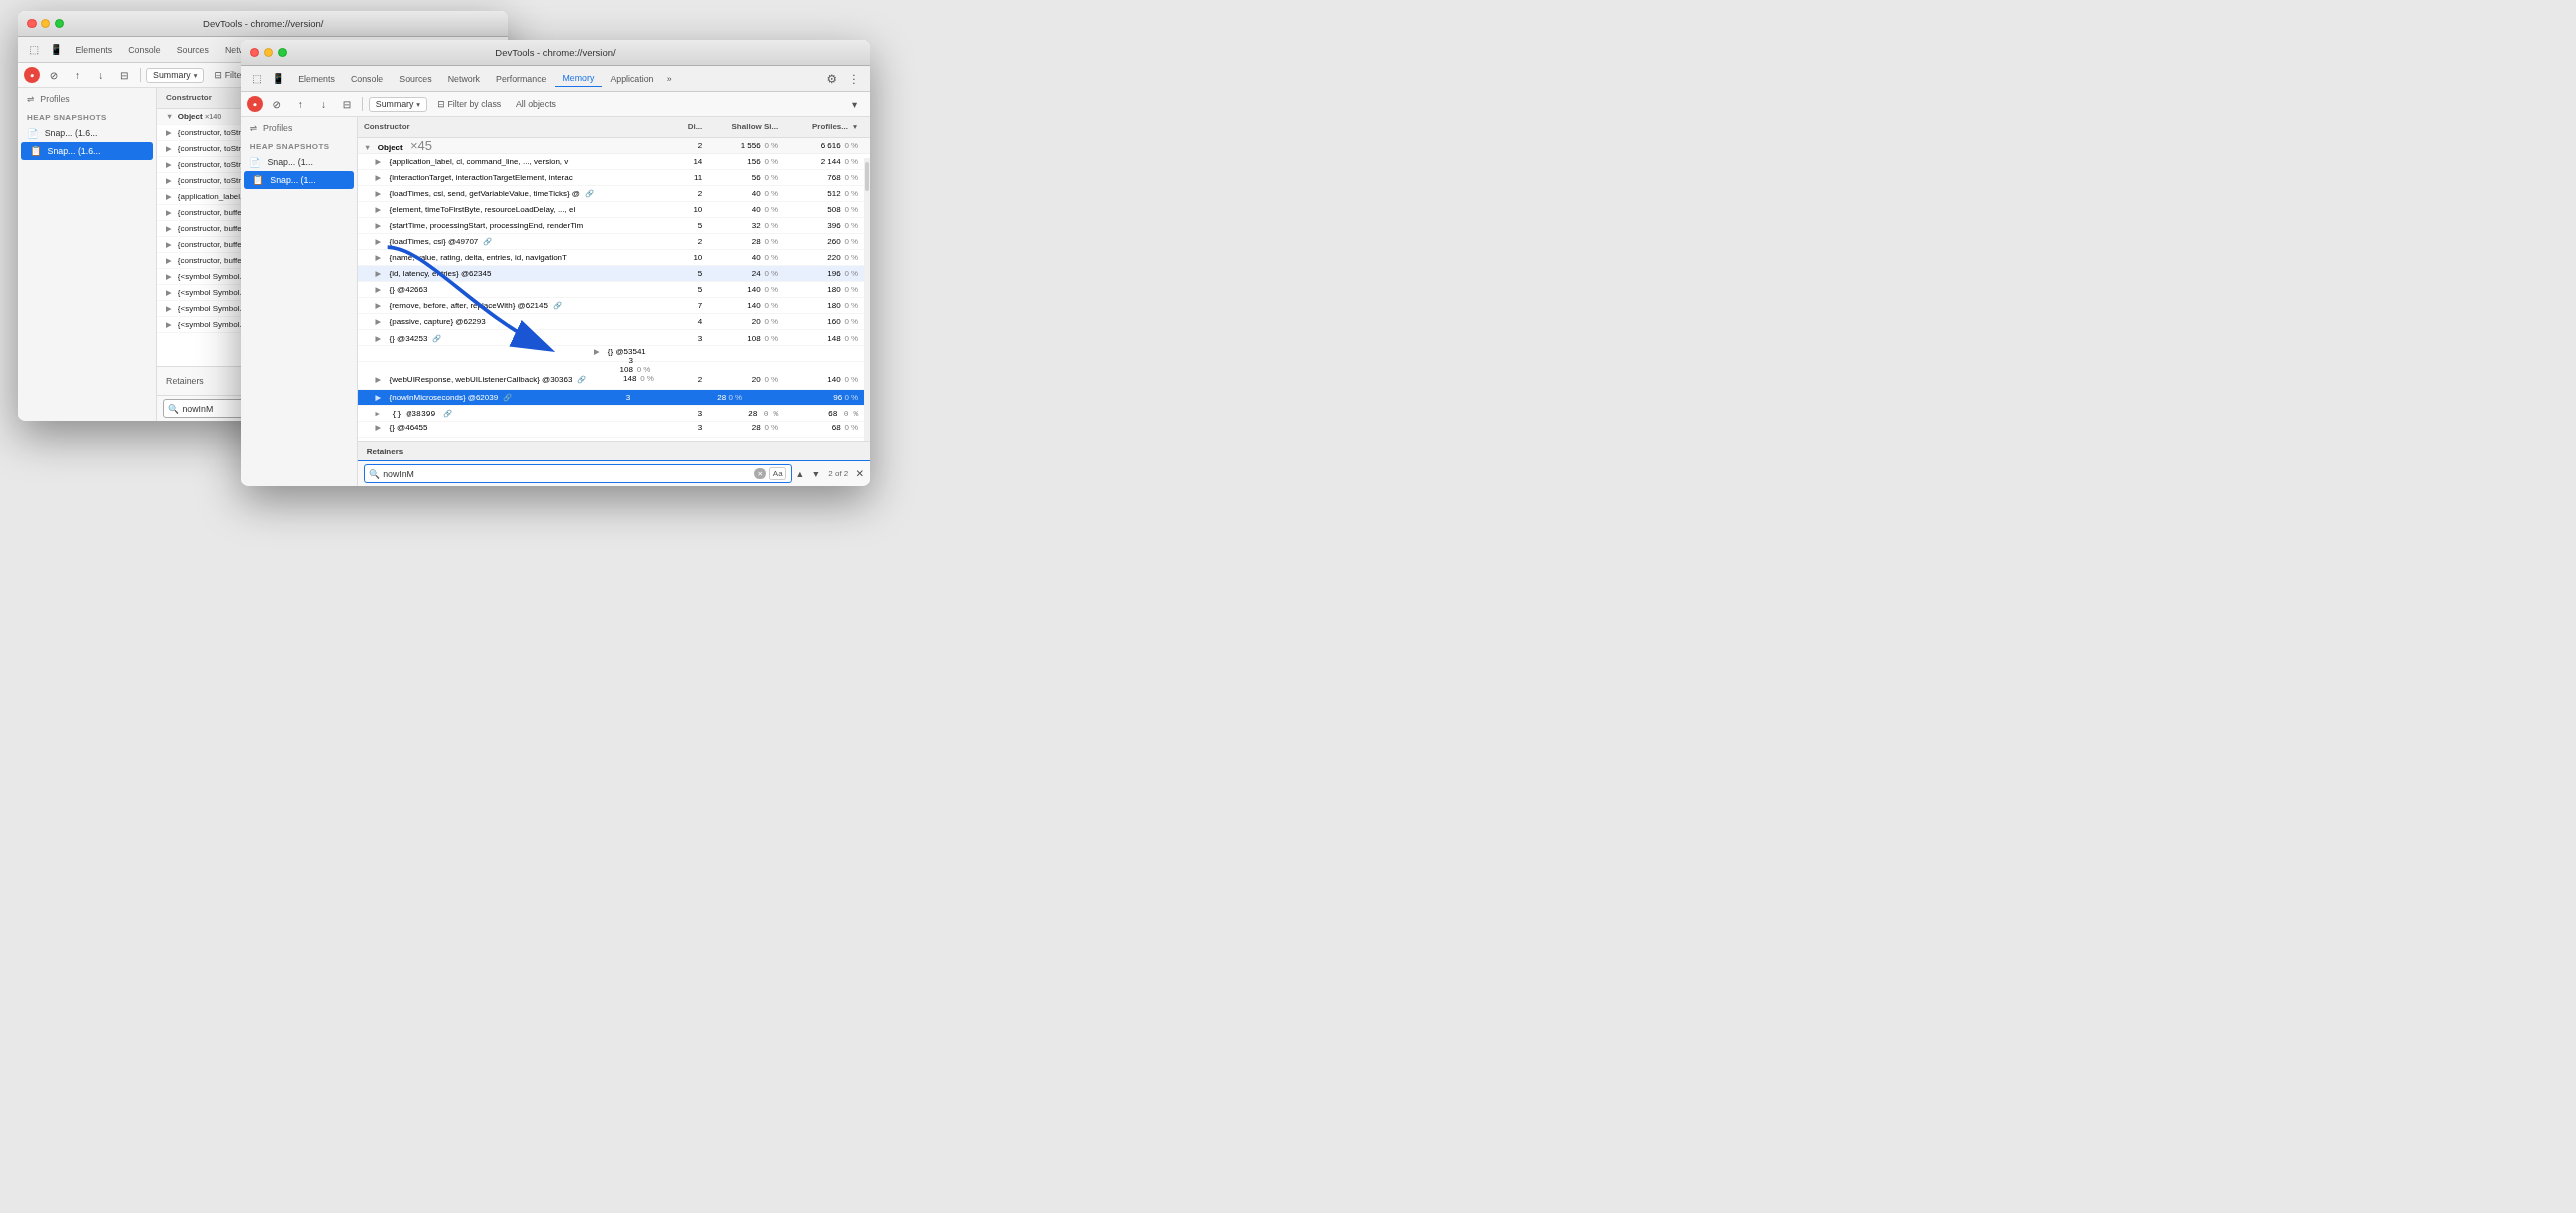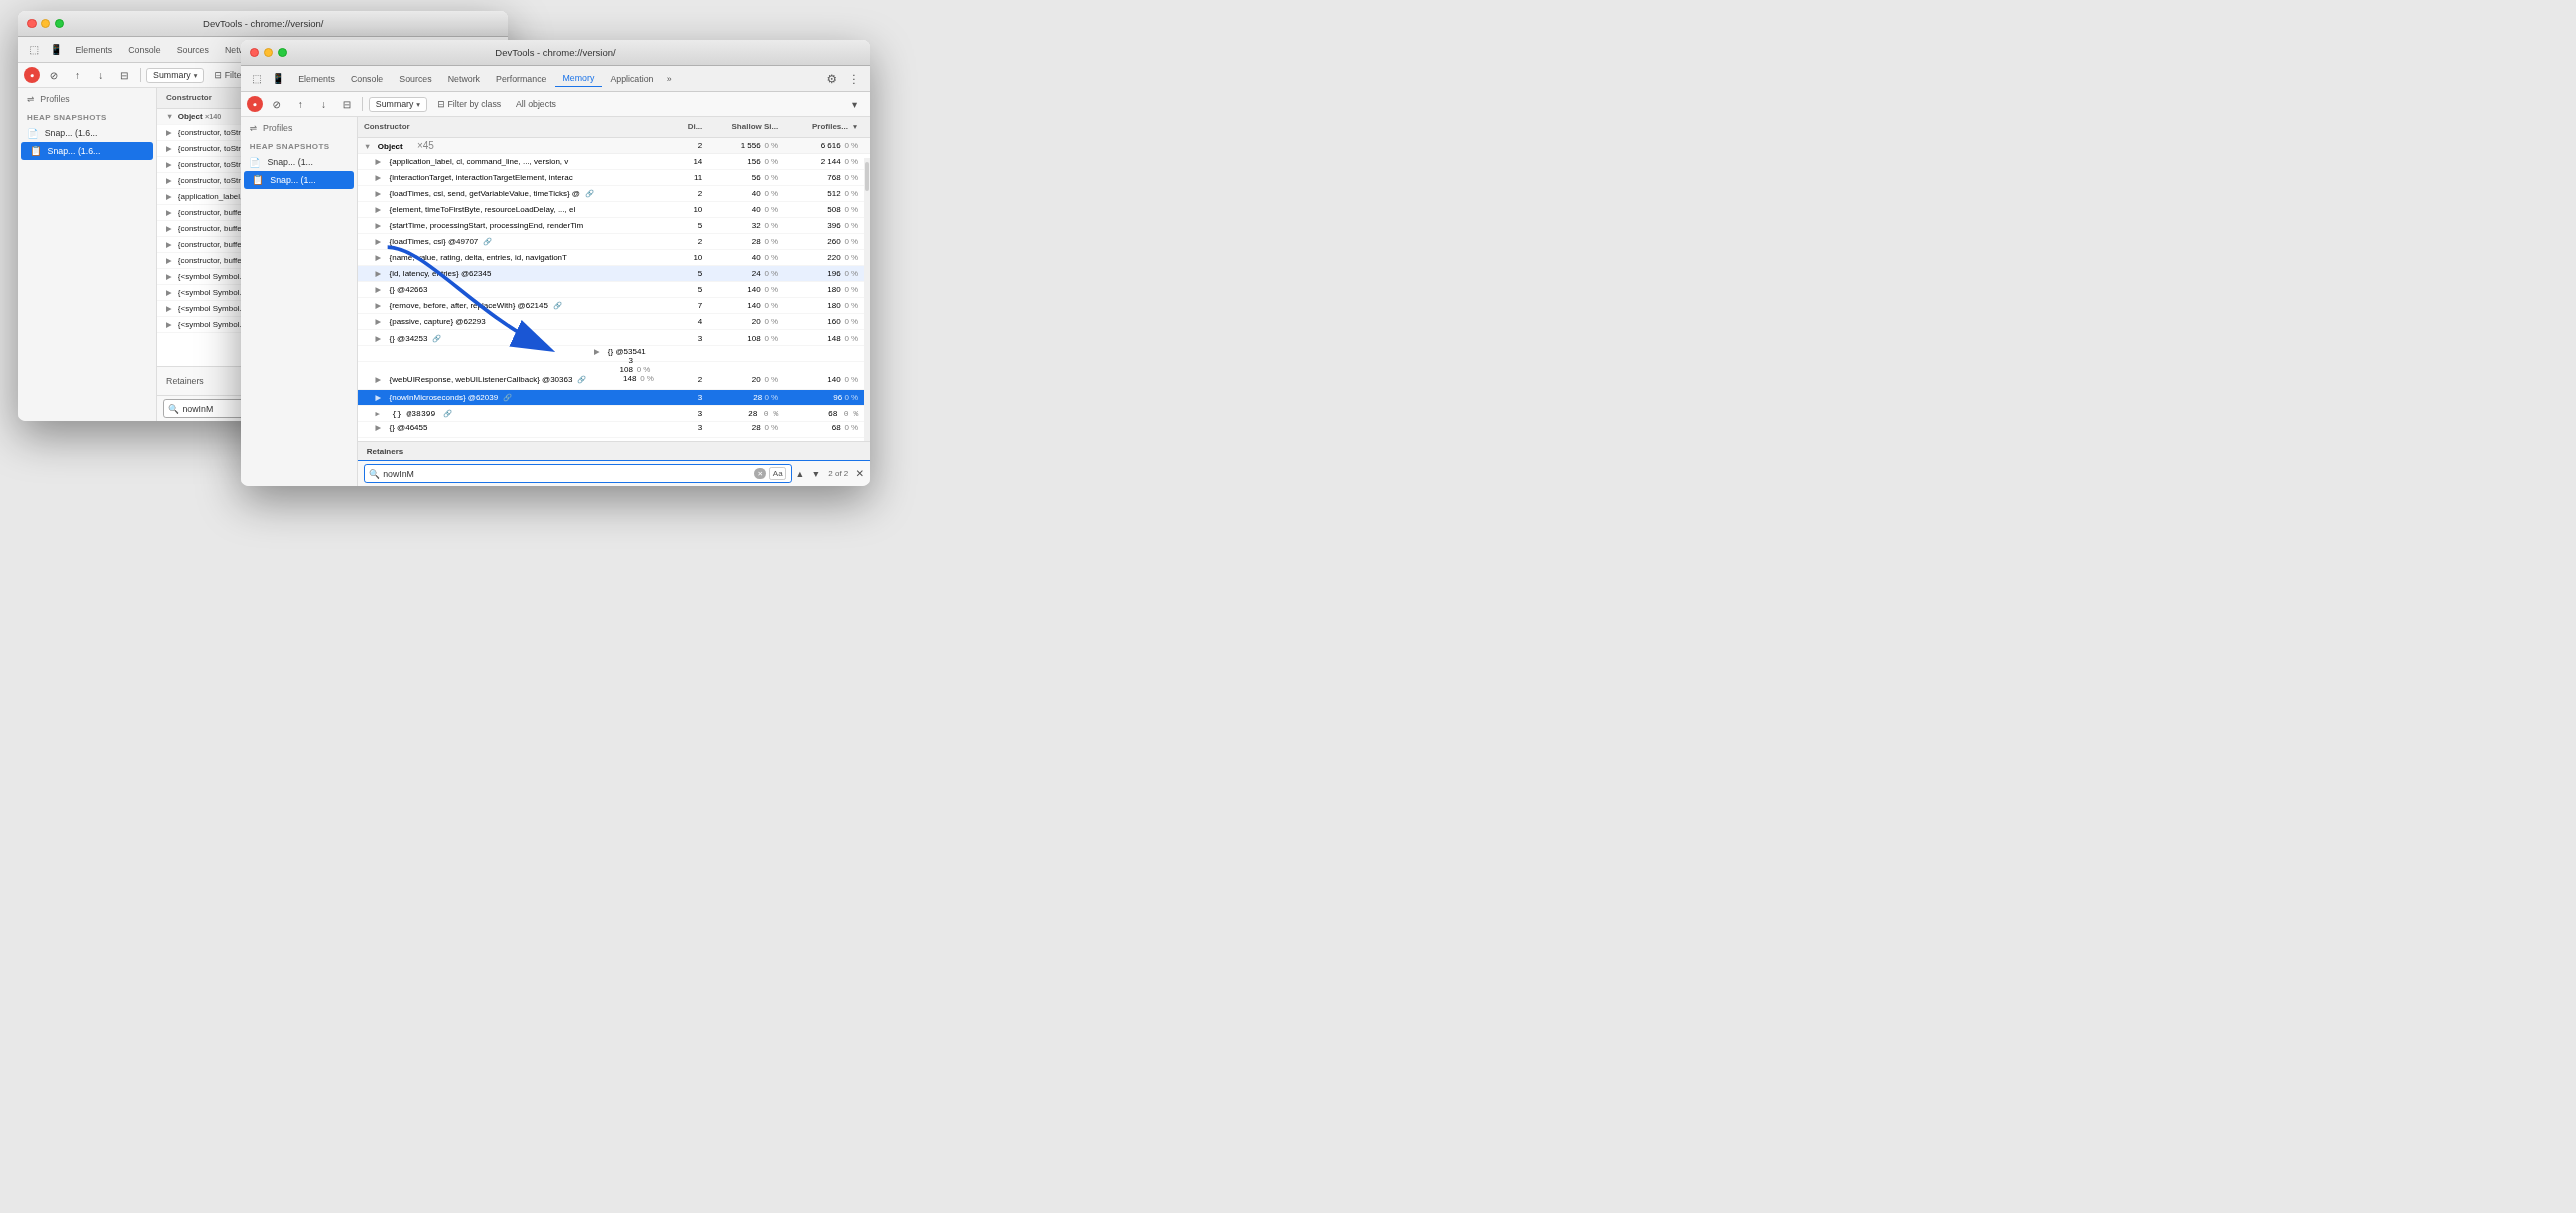--- a/index.html
+++ b/index.html
@@ -359,22 +359,22 @@
     .col-constructor { flex: 1; }
     .col-distance { width: 44px; text-align: right; padding-right: 8.8px; }
     .col-shallow { width: 73px; text-align: right; padding-right: 5.9px; }
     .col-retained { width: 80px; text-align: right; padding-right: 5.9px; }
     .sort-icon { font-size: 6.6px; margin-left: 1.5px; }
 
     .percent-text { color: #888; margin-left: 1.5px; }
 
     .object-count {
       color: #888;
-      margin-left: 12px;
-      font-size: 10px;
+      margin-left: 5px;
+      font-size: 13px;
     }
 
     .retainers-section {
       background: #f0f0f0;
       border-top: 0.7px solid #ddd;
       padding: 2.9px 8.8px;
       font-size: 8px;
       font-weight: 600;
       color: #444;
       height: 19px;
@@ -832,21 +832,21 @@
           <div class="col-constructor">
             <span class="expand-arrow">▶</span>
             <span>{webUIResponse, webUIListenerCallback} @30363</span>
             <span class="link-icon">🔗</span>
           </div>
           <div class="col-distance">2</div>
           <div class="col-shallow">20 <span class="percent-text">0 %</span></div>
           <div class="col-retained">140 <span class="percent-text">0 %</span></div>
         </div>
 
-        <div style="display:flex; align-items:center; padding:1.5px 5.9px 1.5px 17.6px; font-size:8px; border-bottom:0.7px solid #f5f5f5; height:16px; cursor:pointer; background:#1a73e8; color:white;">
+        <div style="display:flex; align-items:center; padding:1.5px 5.9px 1.5px 17.6px; font-size:8px; border-bottom:0.7px solid #f5f5f5; height:16px; cursor:pointer; background:#1a73e8; color:white;gap:36px;">
           <div class="col-constructor" style="color:white;">
             <span class="expand-arrow" style="color:rgba(255,255,255,0.8);">▶</span>
             <span>{nowInMicroseconds} @62039</span>
             <span style="color:rgba(255,255,255,0.8); font-size:7.3px; margin-left:2.9px;">🔗</span>
           </div>
           <div class="col-distance" style="color:white;">3</div>
           <div class="col-shallow" style="color:white;">28 <span style="color:rgba(255,255,255,0.7)">0 %</span></div>
           <div class="col-retained" style="color:white;">96 <span style="color:rgba(255,255,255,0.7)">0 %</span></div>
         </div>
 

